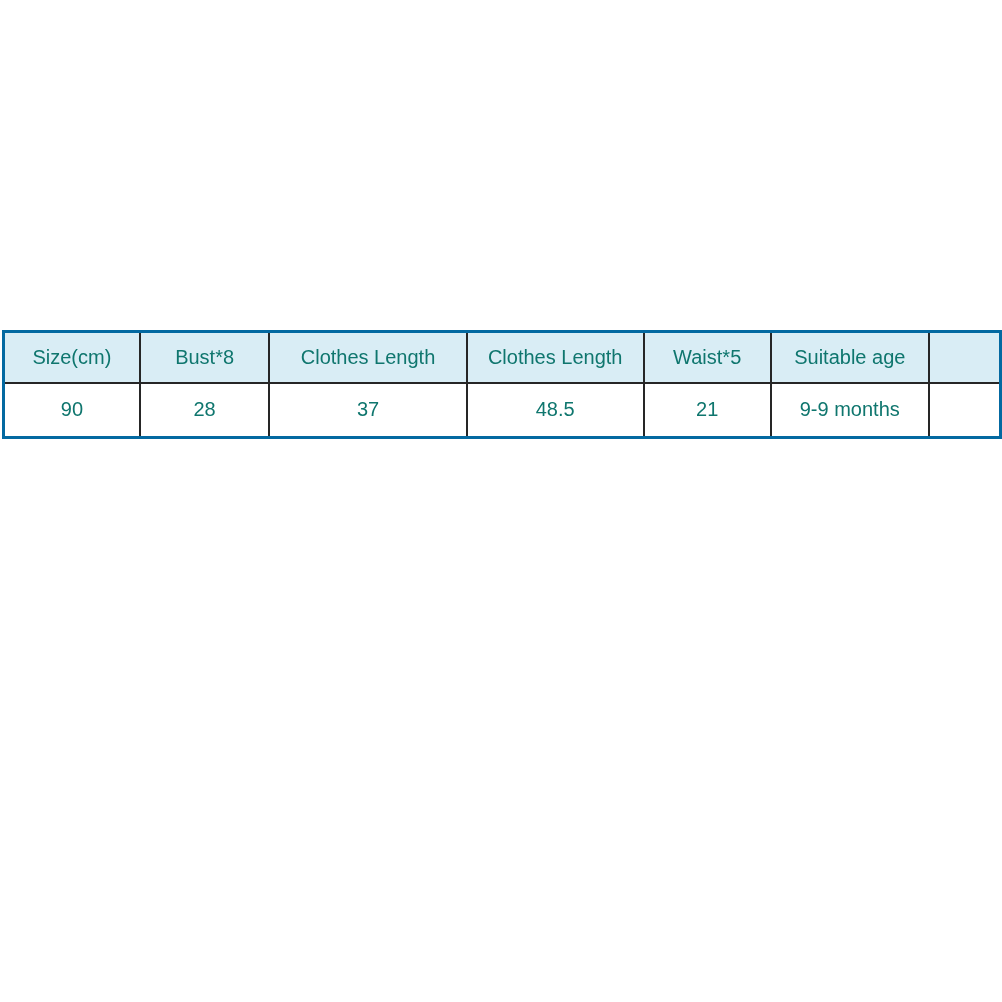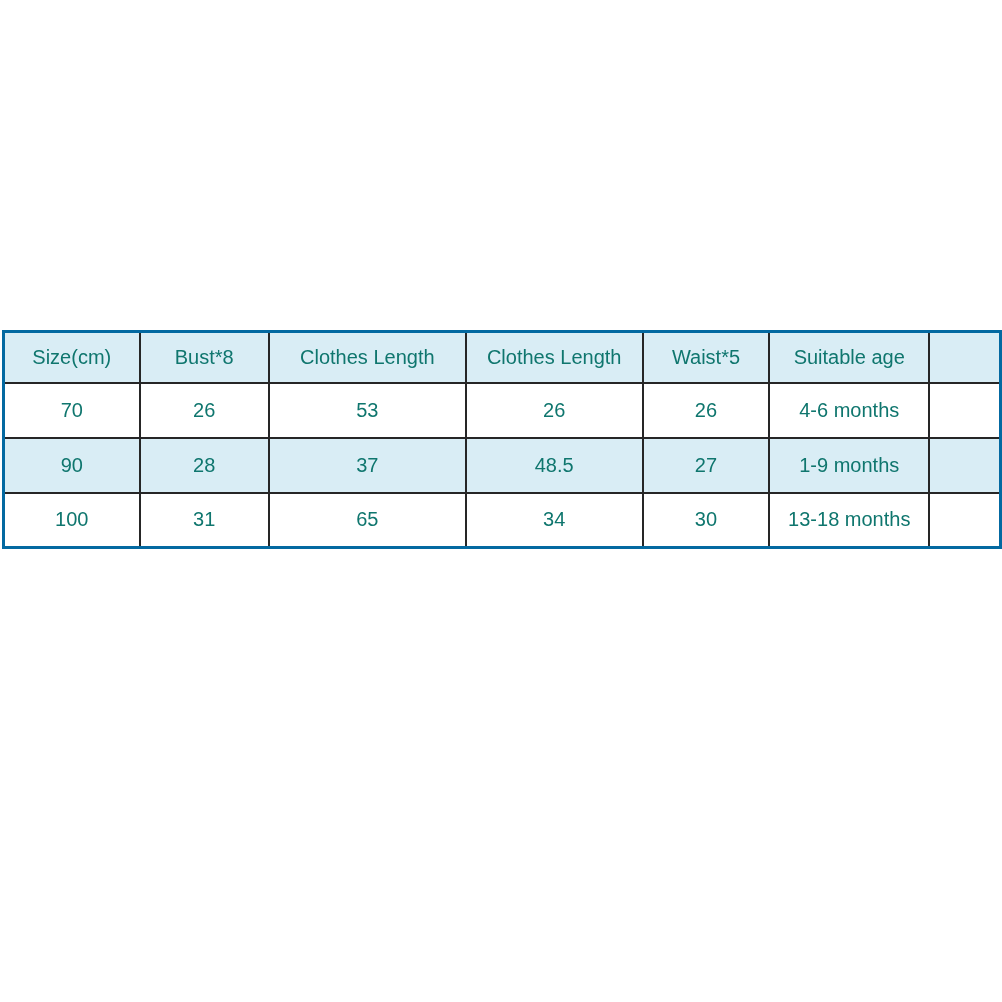--- a/index.html
+++ b/index.html
@@ -65,41 +65,23 @@
           <th>Bust*8</th>
           <th>Clothes Length</th>
           <th>Clothes Length</th>
           <th>Waist*5</th>
           <th>Suitable age</th>
           <th></th>
         </tr>
     </thead>
     <tbody>
         <tr>
-          <td>70</td>
-          <td>26</td>
-          <td>53</td>
-          <td>26</td>
-          <td>26</td>
-          <td>4-6 months</td>
-          <td></td>
-        </tr>
-        <tr>
           <td>90</td>
           <td>28</td>
           <td>37</td>
           <td>48.5</td>
-          <td>27</td>
-          <td>1-9 months</td>
-          <td></td>
-        </tr>
-        <tr>
-          <td>100</td>
-          <td>31</td>
-          <td>65</td>
-          <td>34</td>
-          <td>30</td>
-          <td>13-18 months</td>
+          <td>21</td>
+          <td>9-9 months</td>
           <td></td>
         </tr>
       </tbody>
   </table>
 </div>
 
 </body></html>

